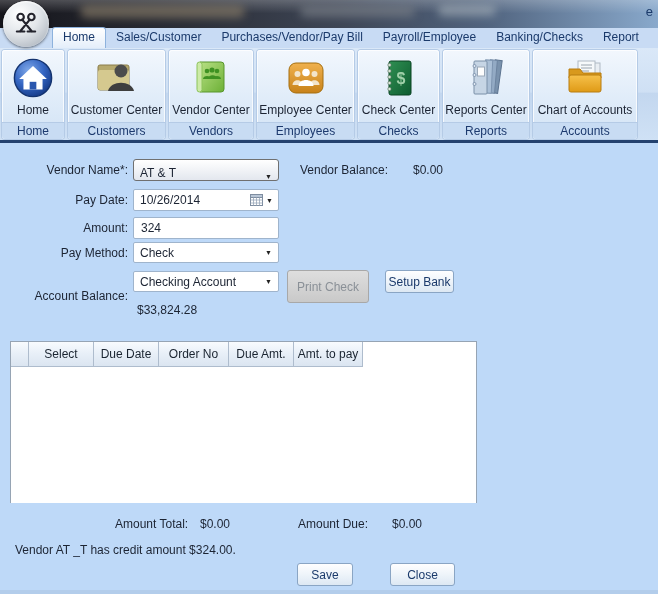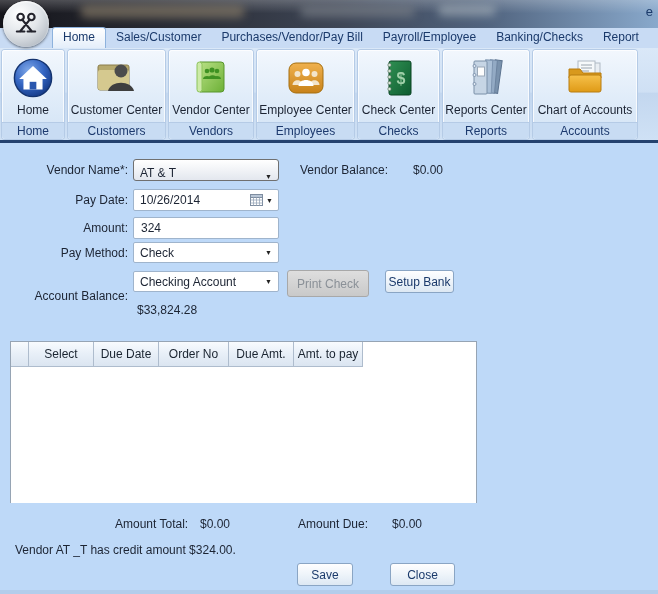--- a/index.html
+++ b/index.html
@@ -294,21 +294,21 @@
     <div class="flabel" style="top:100px">Pay Method:</div>
     <div class="field combo" style="top:96px;height:21px">
       <span>Check</span>
       <span class="arrow">▼</span>
     </div>
 
     <div class="field combo" style="top:125px;height:21px">
       <span>Checking Account</span>
       <span class="arrow">▼</span>
     </div>
-    <div class="btn btn-disabled" style="left:287px;top:124px;width:82px;height:27px">Print Check</div>
+    <div class="btn btn-disabled" style="left:287px;top:124px;width:82px;height:33px">Print Check</div>
     <div class="btn btn-blue" style="left:385px;top:124px;width:69px;height:23px">Setup Bank</div>
 
     <div class="flabel" style="top:143px">Account Balance:</div>
     <div class="fvalue" style="left:137px;top:157px">$33,824.28</div>
 
     <div class="grid">
       <div class="ghead">
         <div class="th" style="width:18px"></div>
         <div class="th" style="width:65px">Select</div>
         <div class="th" style="width:65px">Due Date</div>

